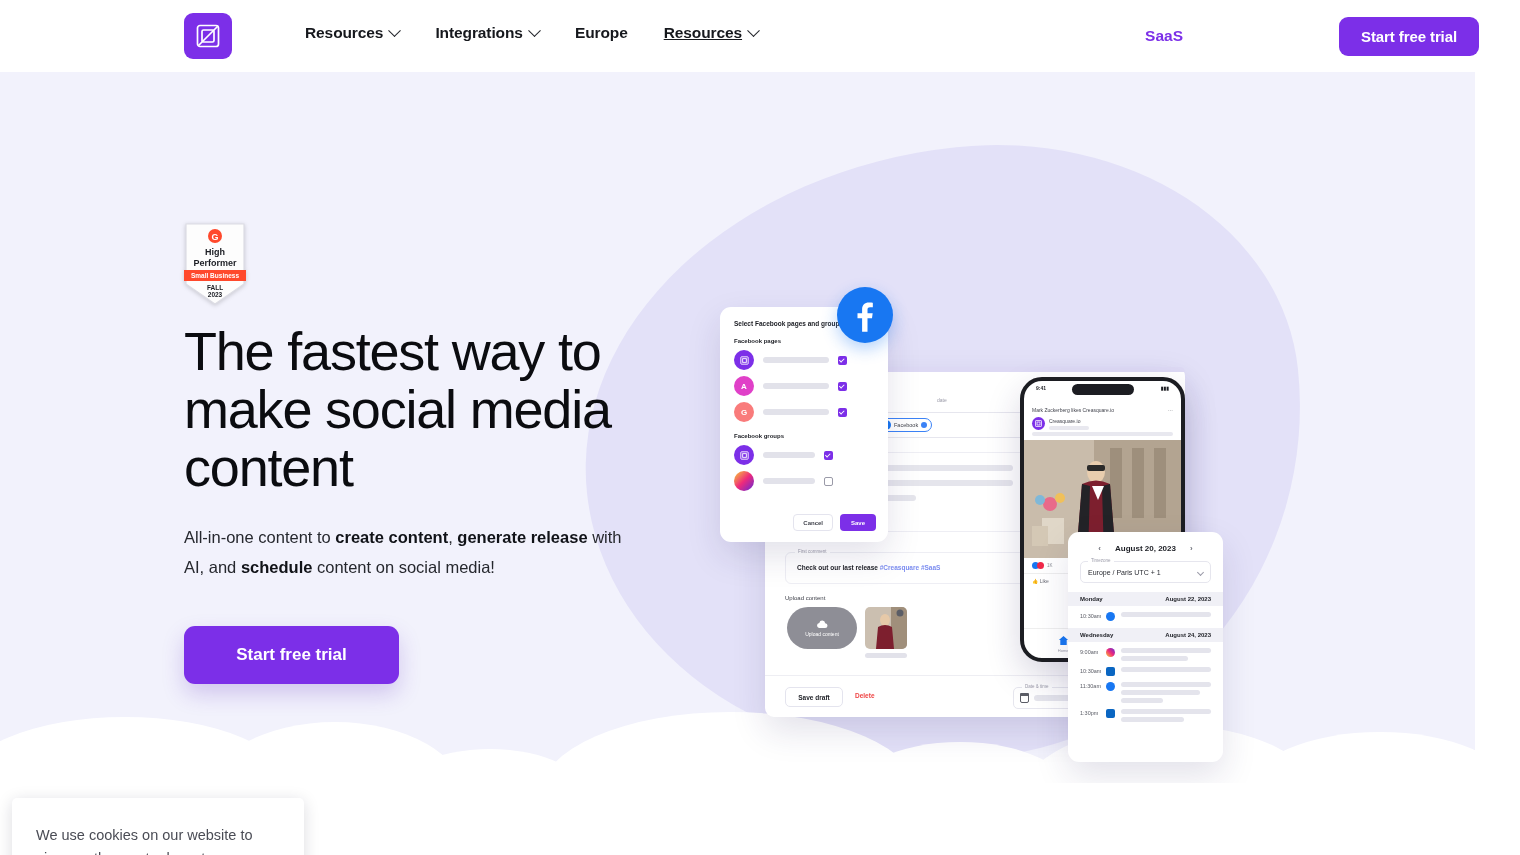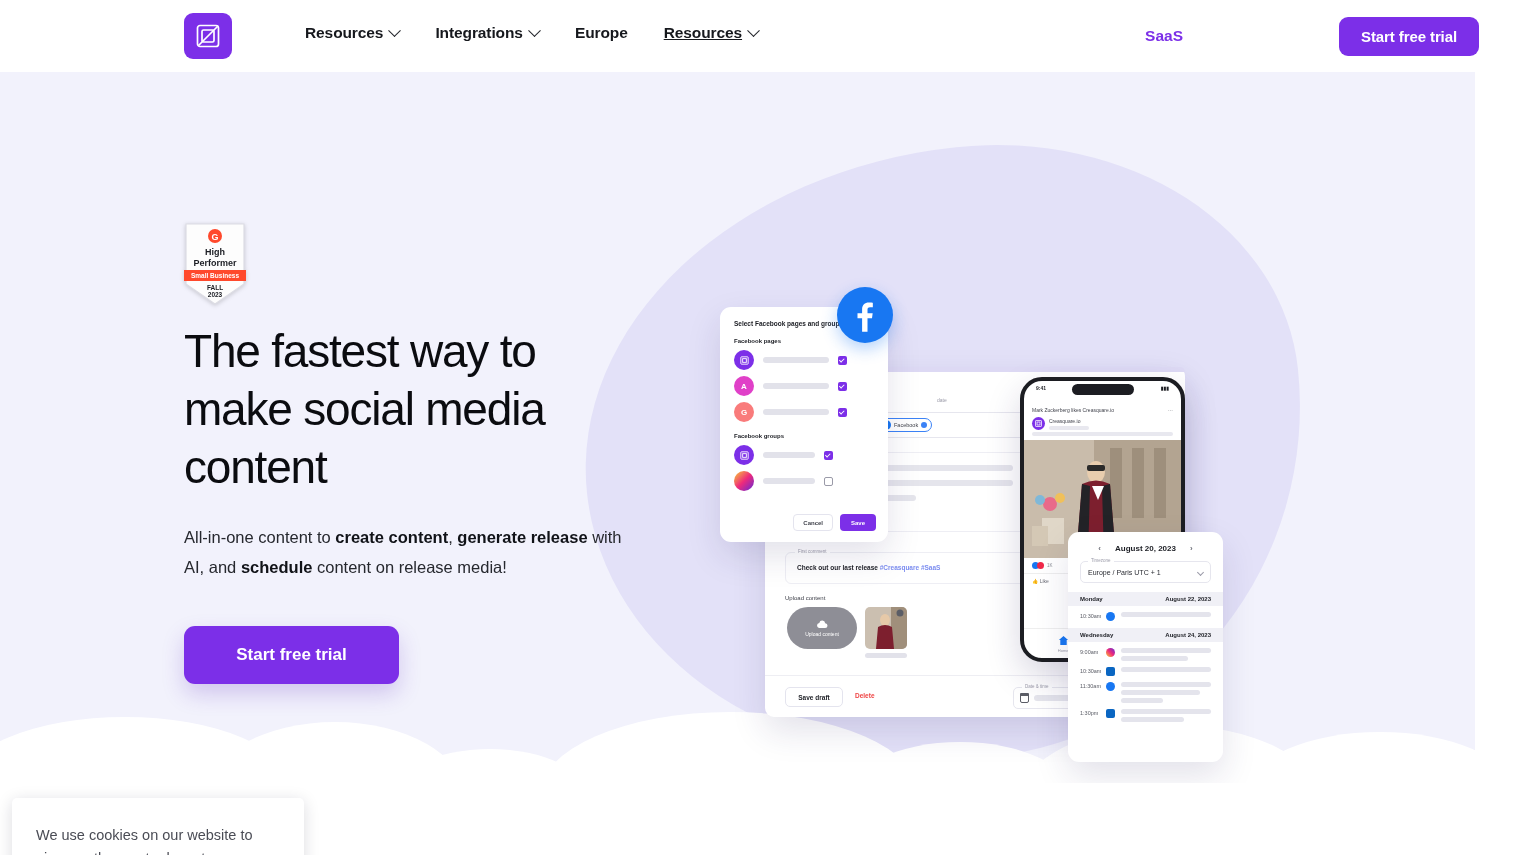--- a/index.html
+++ b/index.html
@@ -30,21 +30,21 @@
   .c5{left:845px;bottom:-70px;width:230px;height:115px;}
   .c6{left:1020px;bottom:-88px;width:300px;height:150px;}
   .c7{left:1250px;bottom:-60px;width:260px;height:115px;}
   .cbar{position:absolute;left:0;bottom:-95px;width:1475px;height:110px;background:#fff;}
 
   
   .copy{position:absolute;left:184px;top:148px;width:470px;z-index:20;}
   .badges{display:flex;align-items:flex-end;gap:37px;height:86px;}
   .badge-g{width:62px;height:84px;position:relative;filter:drop-shadow(0 1px 2px rgba(0,0,0,.18));}
   .badge-c{width:78px;height:72px;position:relative;filter:drop-shadow(0 1px 2px rgba(0,0,0,.18));}
-  h1{margin-top:16px;font-size:46px;line-height:58px;font-weight:400;color:#0b0c10;letter-spacing:-1.2px;}
+  h1{margin-top:16px;font-size:54px;line-height:58px;font-weight:400;color:#0b0c10;letter-spacing:-1.2px;}
   .sub{margin-top:26px;font-size:16.5px;line-height:30px;color:#26282e;max-width:460px;}
   .sub b{font-weight:bold;color:#111318;}
   .cta-hero{margin-top:44px;width:215px;height:58px;background:#7c2fe8;color:#fff;border:none;border-radius:11px;
             font-family:inherit;font-size:17px;font-weight:bold;cursor:pointer;box-shadow:0 10px 22px rgba(90,40,190,.22);}
 
   
   .art{position:absolute;left:700px;top:160px;width:560px;height:560px;z-index:25;}
 
   .card{position:absolute;background:#fff;border-radius:9px;box-shadow:0 14px 34px rgba(40,30,90,.13);}
 
@@ -192,21 +192,21 @@
           <text x="31" y="56" font-family="Liberation Sans" font-size="6.5" font-weight="bold" fill="#fff" text-anchor="middle">Small Business</text>
           <text x="31" y="68" font-family="Liberation Sans" font-size="6.5" font-weight="bold" fill="#1b1d23" text-anchor="middle">FALL</text>
           <text x="31" y="75" font-family="Liberation Sans" font-size="6.5" font-weight="bold" fill="#1b1d23" text-anchor="middle">2023</text>
         </svg>
       </div>
 
 
     </div>
 
     <h1>The fastest way to make social media content</h1>
-    <div class="sub"><span>All-in-one content to </span><b>create content</b><span>, </span><b>generate release</b><span> with AI, and </span><b>schedule</b><span> content on release media!</span></div>
+    <div class="sub"><span>All-in-one content to </span><b>create content</b><span>, </span><b>generate release</b><span> with AI, and </span><b>schedule</b><span> content on social media!</span></div>
     <button class="cta-hero">Start free trial</button>
   </div>
 
   <div class="art">
 
     <div class="card composer">
       <div class="comp-topbar"></div>
       <div class="lbl-tiny" style="position:absolute;left:172px;top:30px;">date</div>
 
       <div class="sel-box">

